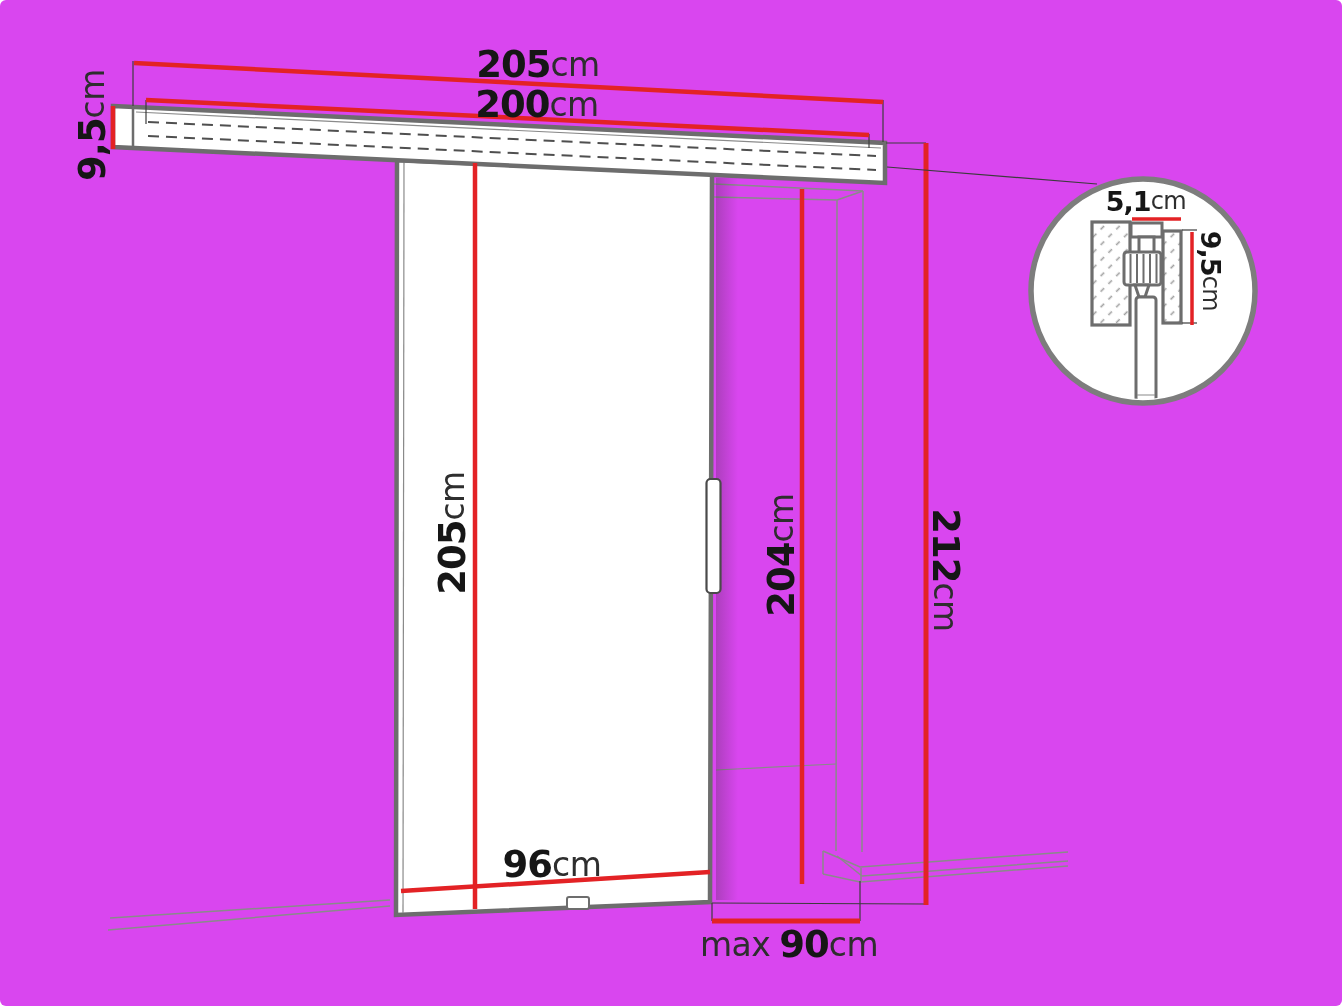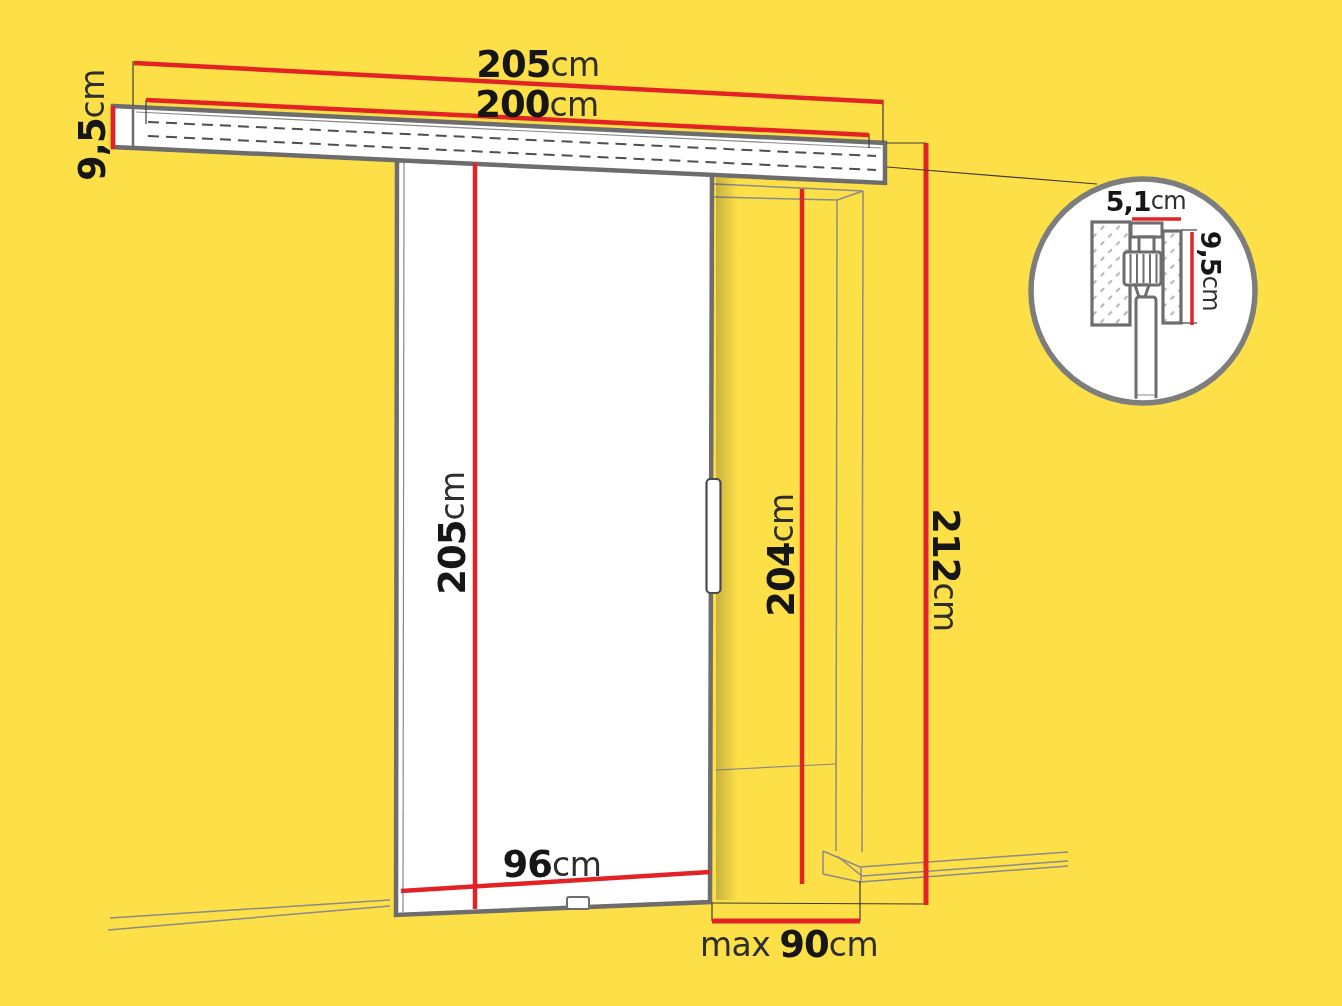--- a/index.html
+++ b/index.html
@@ -1,16 +1,16 @@
 <!DOCTYPE html>
 <html style="--c-red: #e32225; --c-outline: #6d6d6d; --c-thin: #8a8a8a; --c-text: #161616; --c-unit: #2e2e2e;"><head>
 <meta charset="utf-8">
 <style>
   html,body{margin:0;padding:0;background:#ffffff;}
-  #canvas{position:relative;width:1342px;height:1006px;background:#fde047;overflow:hidden;}
+  #canvas{position:relative;width:1342px;height:1006px;background:#d946ef;overflow:hidden;border-radius:6px;}
   svg{display:block;}
   text{font-family:"DejaVu Sans", sans-serif;}
   .num{font-weight:bold;fill:var(--c-text);letter-spacing:-1px;}
   .unit{font-weight:normal;fill:var(--c-unit);letter-spacing:-0.5px;}
   .lbl-lg .num{font-size:37px;}
   .lbl-lg .unit{font-size:33px;}
   .lbl-sm .num{font-size:27px;}
   .lbl-sm .unit{font-size:24px;}
   .red{stroke:var(--c-red);fill:none;}
   .w45{stroke-width:4.5;}

